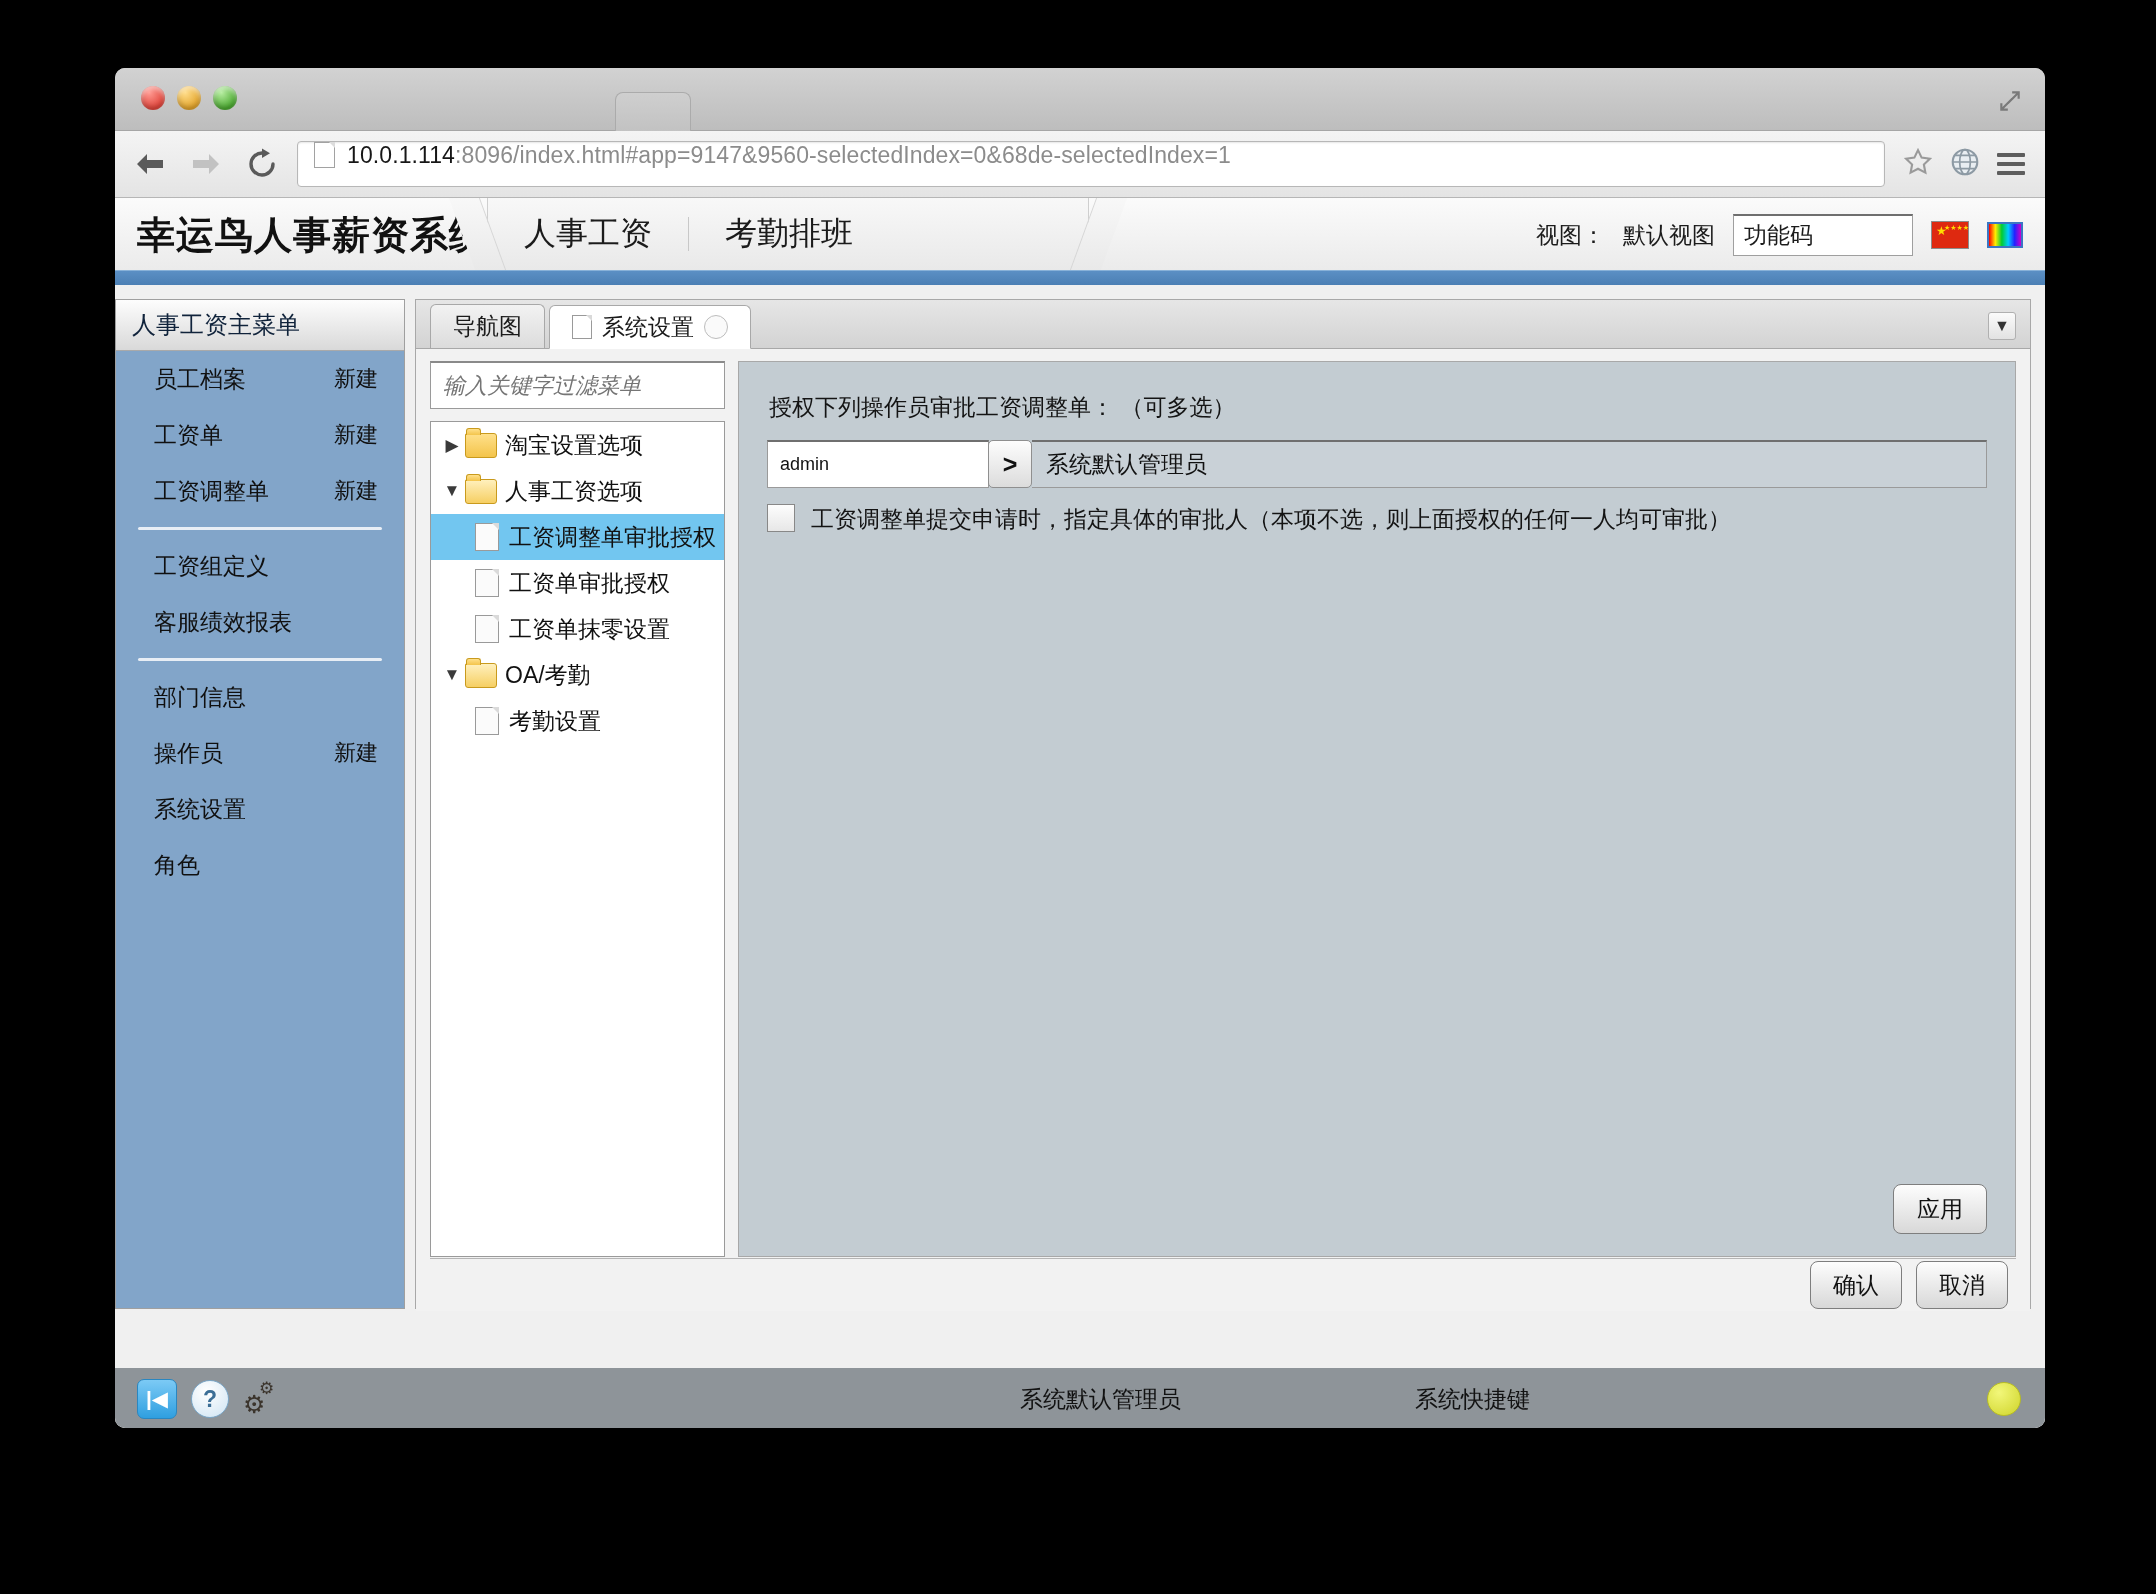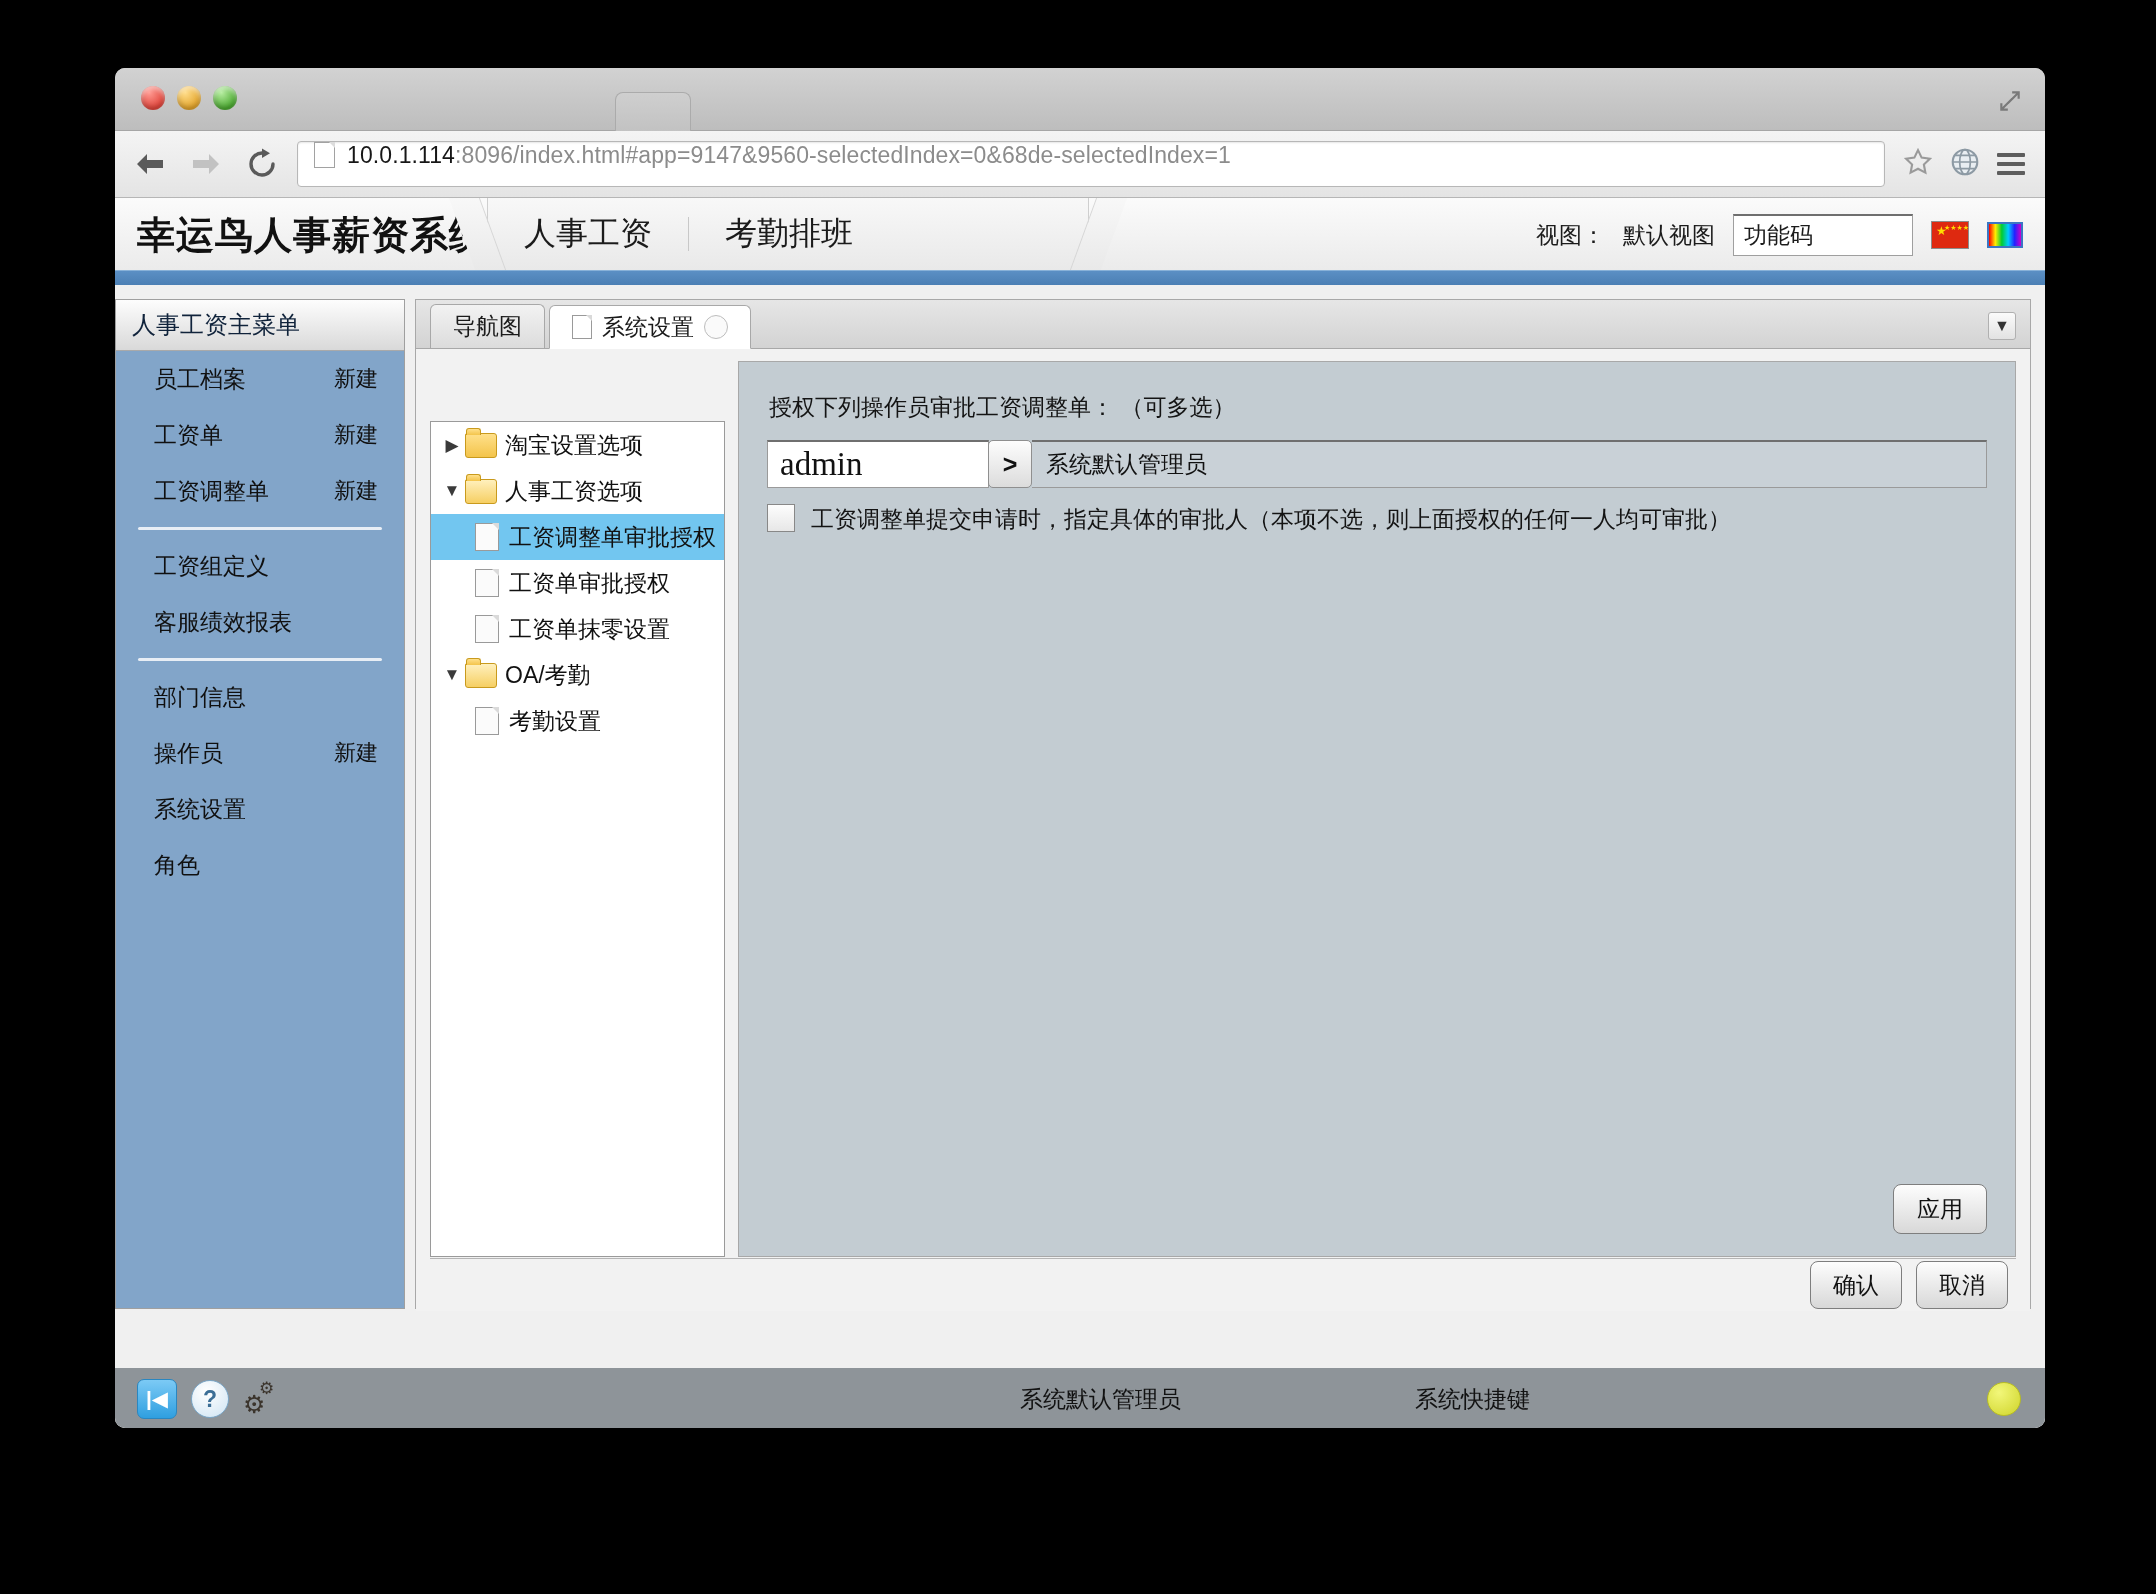--- a/index.html
+++ b/index.html
@@ -185,22 +185,22 @@
 
   
   .formpanel{
     position:absolute;left:322px;top:12px;right:14px;bottom:54px;
     background:#c3ccd2;border:1px solid #a8a8a8;box-sizing:border-box;
   }
   .form-label{position:absolute;left:30px;top:30px;font-size:23px;color:#141414;}
   .rowinput{position:absolute;left:28px;top:78px;right:28px;height:48px;display:flex;align-items:stretch;}
   .opinput{
     width:222px;background:#fff;border:1px solid #9a9a9a;border-top:2px solid #6f6f6f;
-    font-size:33px;color:#111;padding:16px 12px;box-sizing:border-box;
-    font-family:Liberation Serif, serif;
+    font-size:18px;color:#111;padding:16px 12px;box-sizing:border-box;
+    font-family:Liberation Sans, sans-serif;
   }
   .gobtn{
     width:42px;margin-left:-1px;background:linear-gradient(#fdfdfd,#dcdcdc);
     border:1px solid #8f8f8f;border-radius:5px;
     display:flex;align-items:center;justify-content:center;font-size:25px;font-weight:bold;color:#111;
   }
   .opname{
     flex:1;background:#c9d1d7;border-top:2px solid #6f6f6f;border-right:1px solid #9a9a9a;border-bottom:1px solid #9a9a9a;
     display:flex;align-items:center;padding-left:14px;font-size:23px;color:#111;box-sizing:border-box;
   }
@@ -384,20 +384,21 @@
             <span class="docico"></span>
             <span>系统设置</span>
             <span class="closecircle"></span>
           </div>
           <div class="caret-right">▼</div>
         </div>
 
         <div class="work-body">
 
           <div class="treecol">
+            <input class="filterbox" placeholder="输入关键字过滤菜单" style="">
             <div class="treebox">
 
               <div class="tnode">
                 <span class="tw">▶</span>
                 <span class="folder"></span>
                 <span>淘宝设置选项</span>
               </div>
 
               <div class="tnode">
                 <span class="tw">▼</span>

